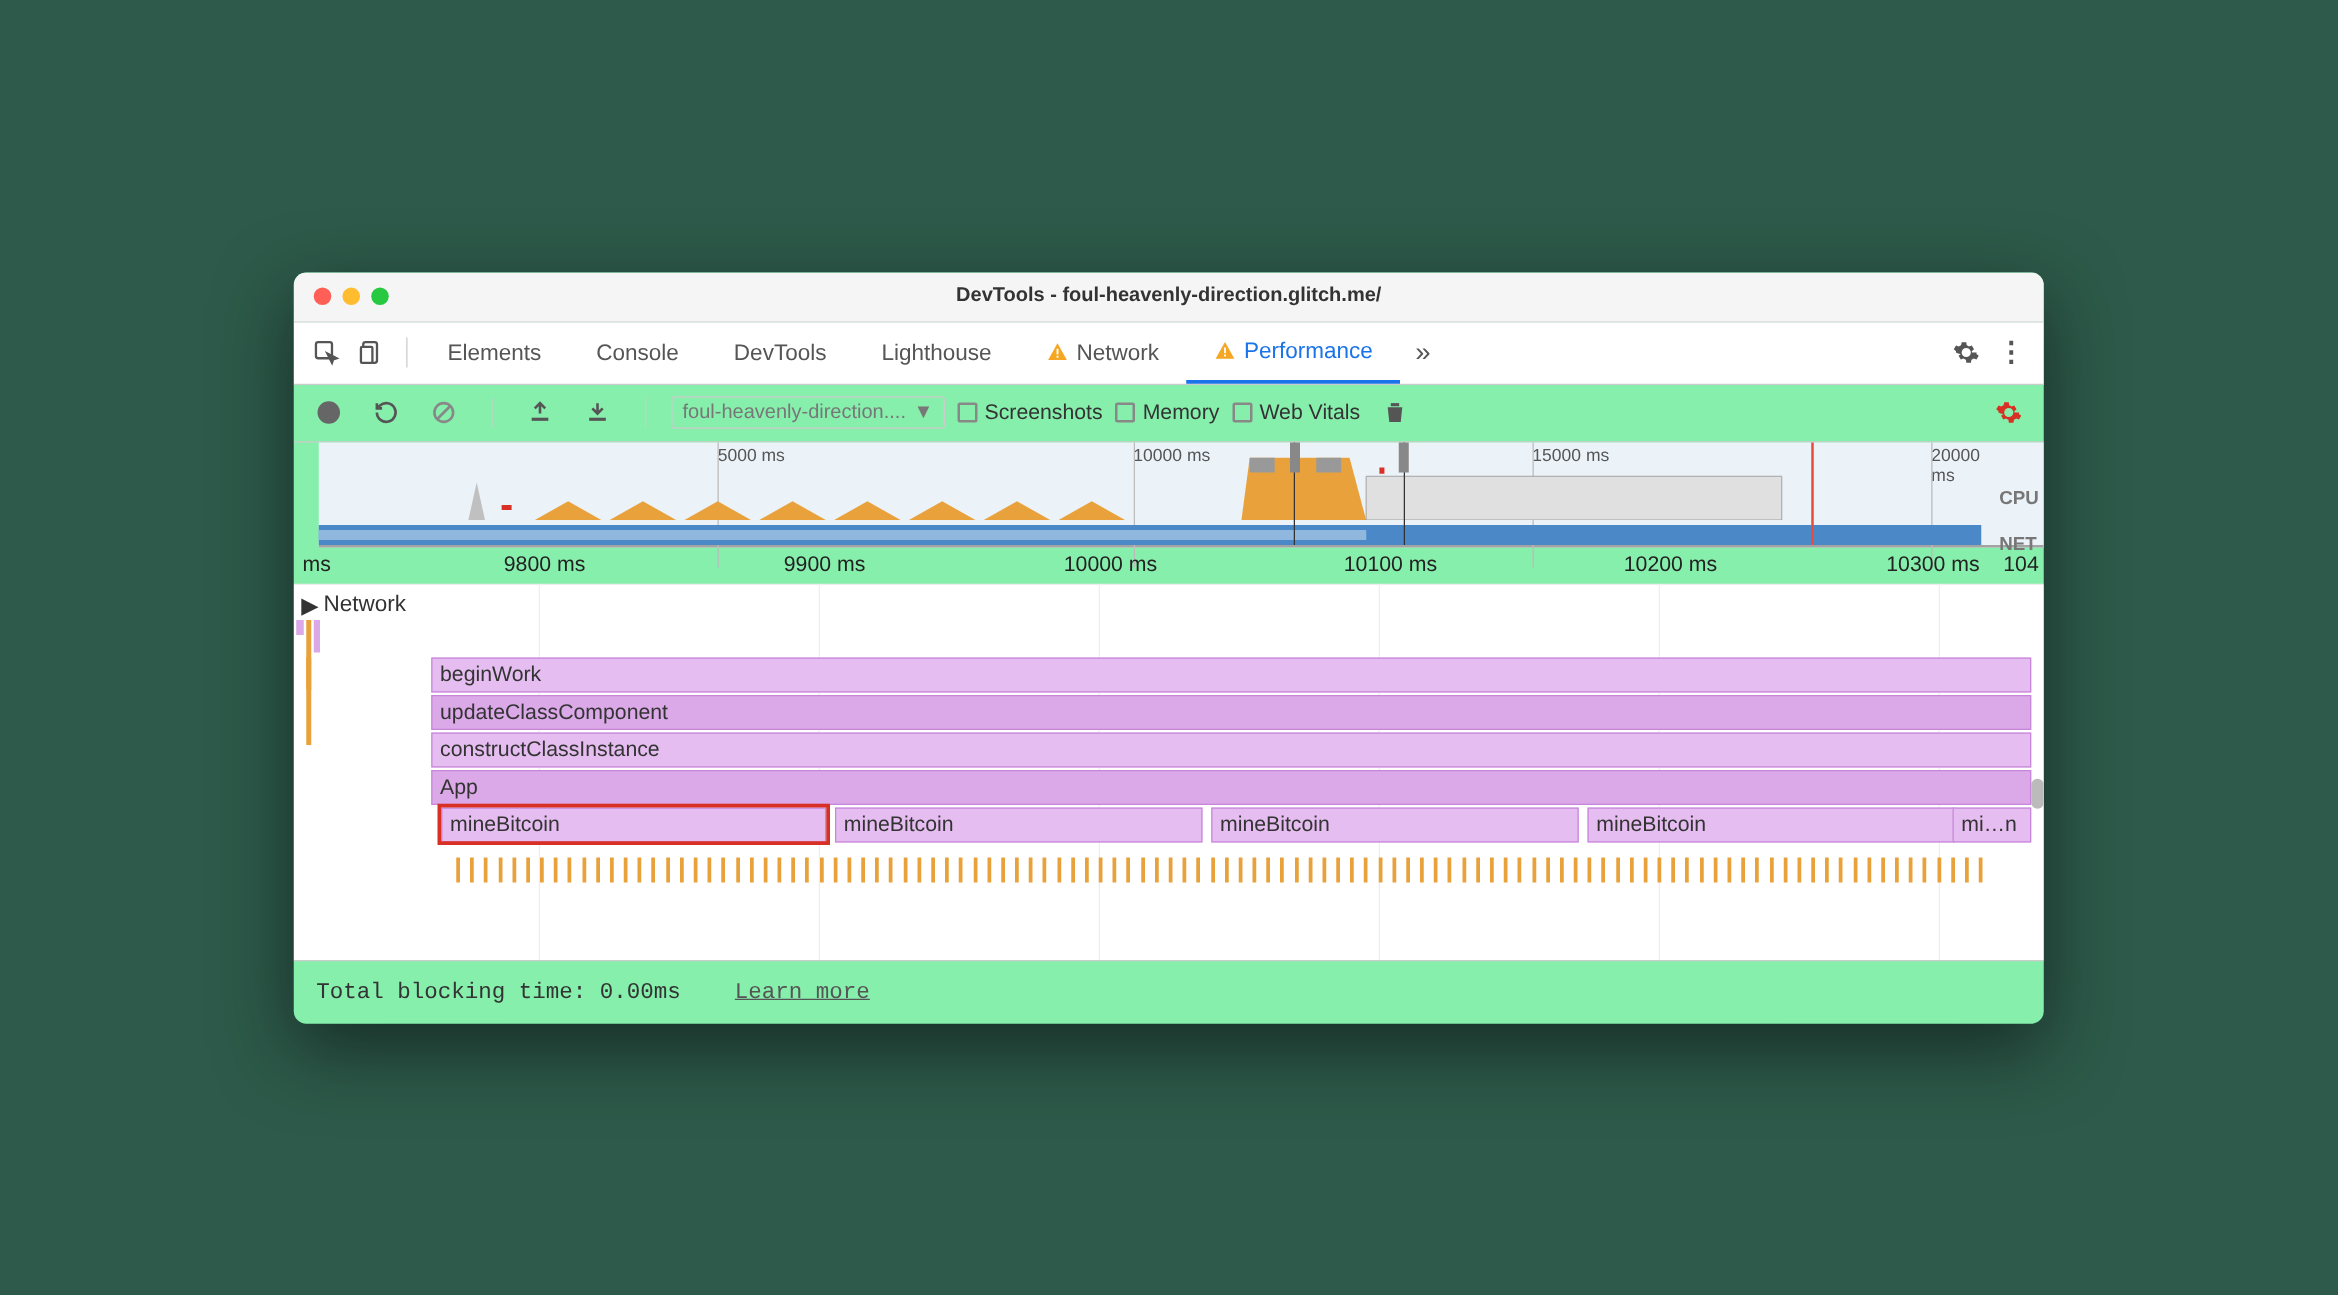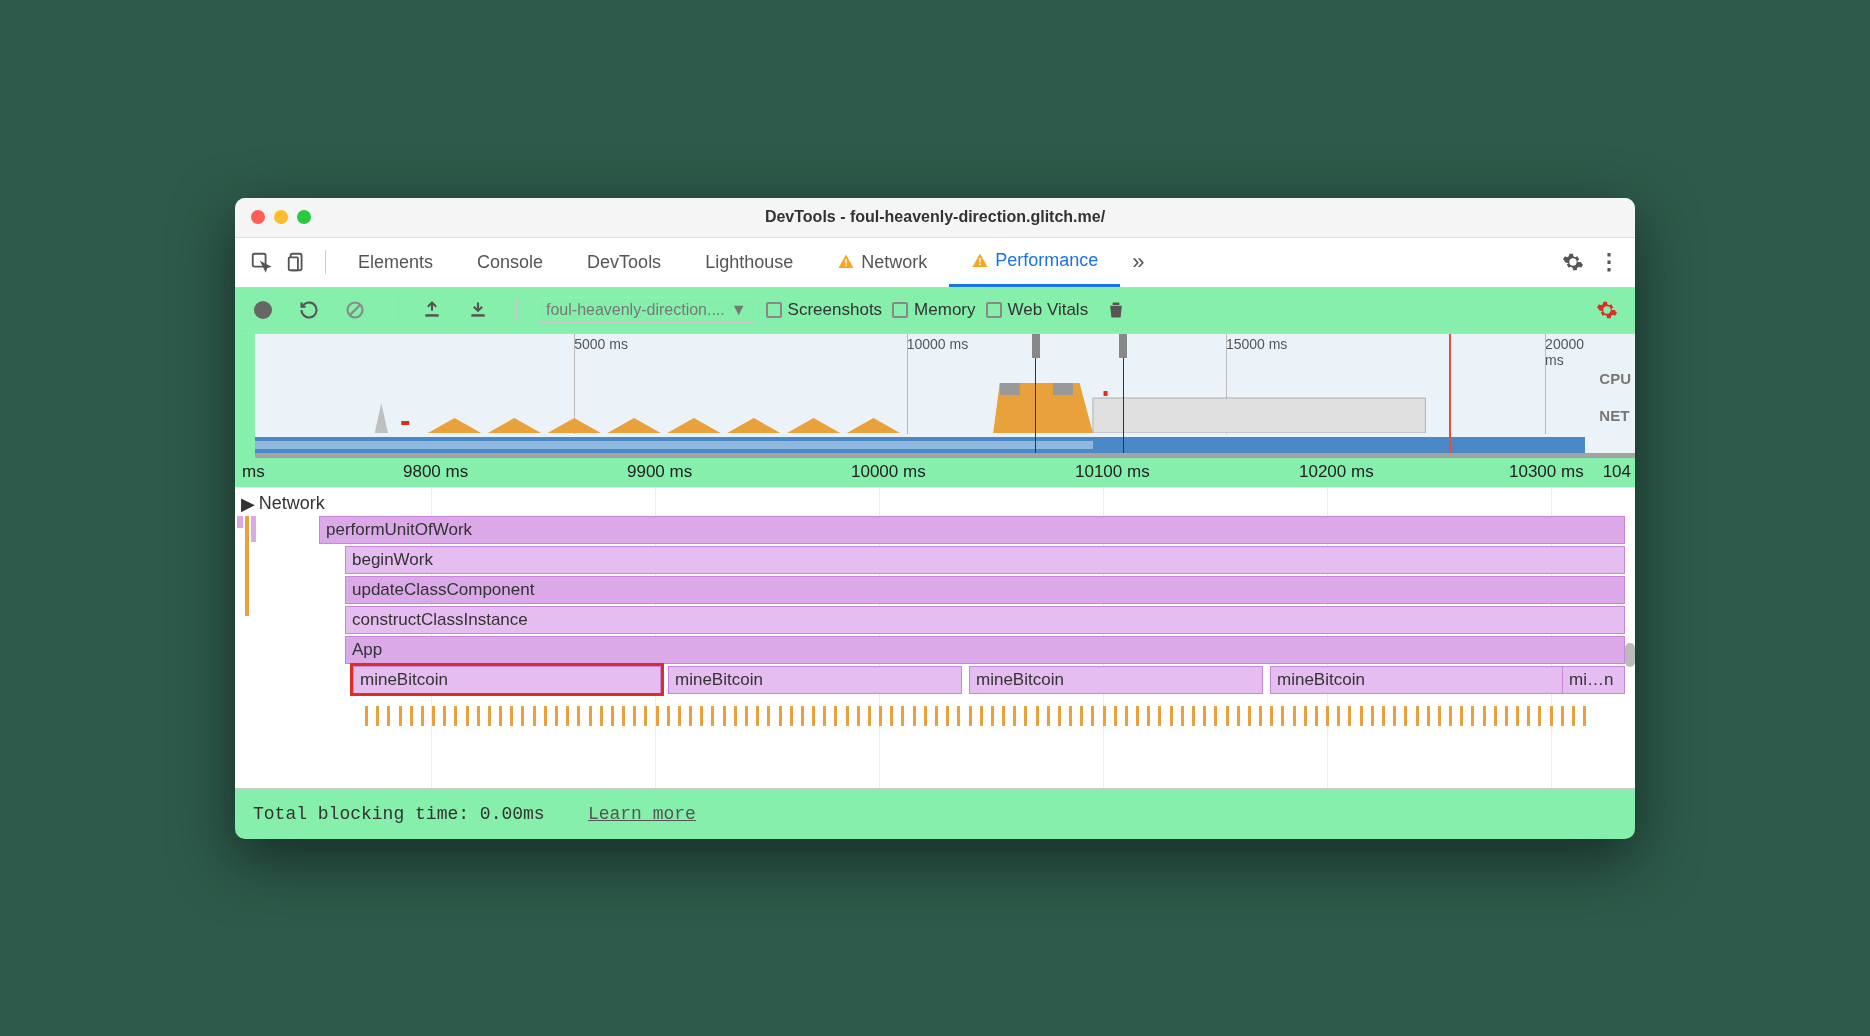--- a/index.html
+++ b/index.html
@@ -111,22 +111,22 @@
   color: #333;
 }
 .checkbox-box {
   width: 16px; height: 16px;
   border: 2px solid #888;
   border-radius: 2px;
 }
 
 .overview {
   position: relative;
-  height: 124px;
-  border-bottom: 5px solid #a3a3a3;
+  height: 84px;
+  border-bottom: 2px solid #a3a3a3;
   background: #ebf3f9;
   margin-left: 20px;
 }
 .overview-labels {
   position: absolute;
   right: 4px;
   display: flex;
   flex-direction: column;
   gap: 20px;
   top: 36px;
@@ -464,21 +464,20 @@
       <div class="s" style="top:0;height:26px;background:#dba8e8;left:16px;width:5px"></div>
       <div class="s" style="top:30px;height:26px;background:#e9a23b;left:10px;width:4px"></div>
       <div class="s" style="top:60px;height:40px;background:#e9a23b;left:10px;width:4px"></div>
     </div>
 
     <div class="network-header">
       <span>▶</span>
       <span>Network</span>
     </div>
 
-    <div class="flame-row" style="top:28px;left:84px;right:10px">performUnitOfWork</div>
     <div class="flame-row light" style="top:58px;left:110px;right:10px">beginWork</div>
     <div class="flame-row" style="top:88px;left:110px;right:10px">updateClassComponent</div>
     <div class="flame-row" style="top:148px;left:110px;right:10px">App</div>
     <div class="flame-row light" style="top:118px;left:110px;right:10px">constructClassInstance</div>
 
     <div class="flame-row light" style="top:178px;left:118px;width:22%">mineBitcoin</div>
     <div class="flame-redbox" style="top:175px;left:115px;width:22.4%;height:33px"></div>
     <div class="flame-row light" style="top:178px;left:calc(118px + 22.5%);width:21%">mineBitcoin</div>
     <div class="flame-row light" style="top:178px;left:calc(118px + 44%);width:21%">mineBitcoin</div>
     <div class="flame-row light" style="top:178px;left:calc(118px + 65.5%);width:21%">mineBitcoin</div>

